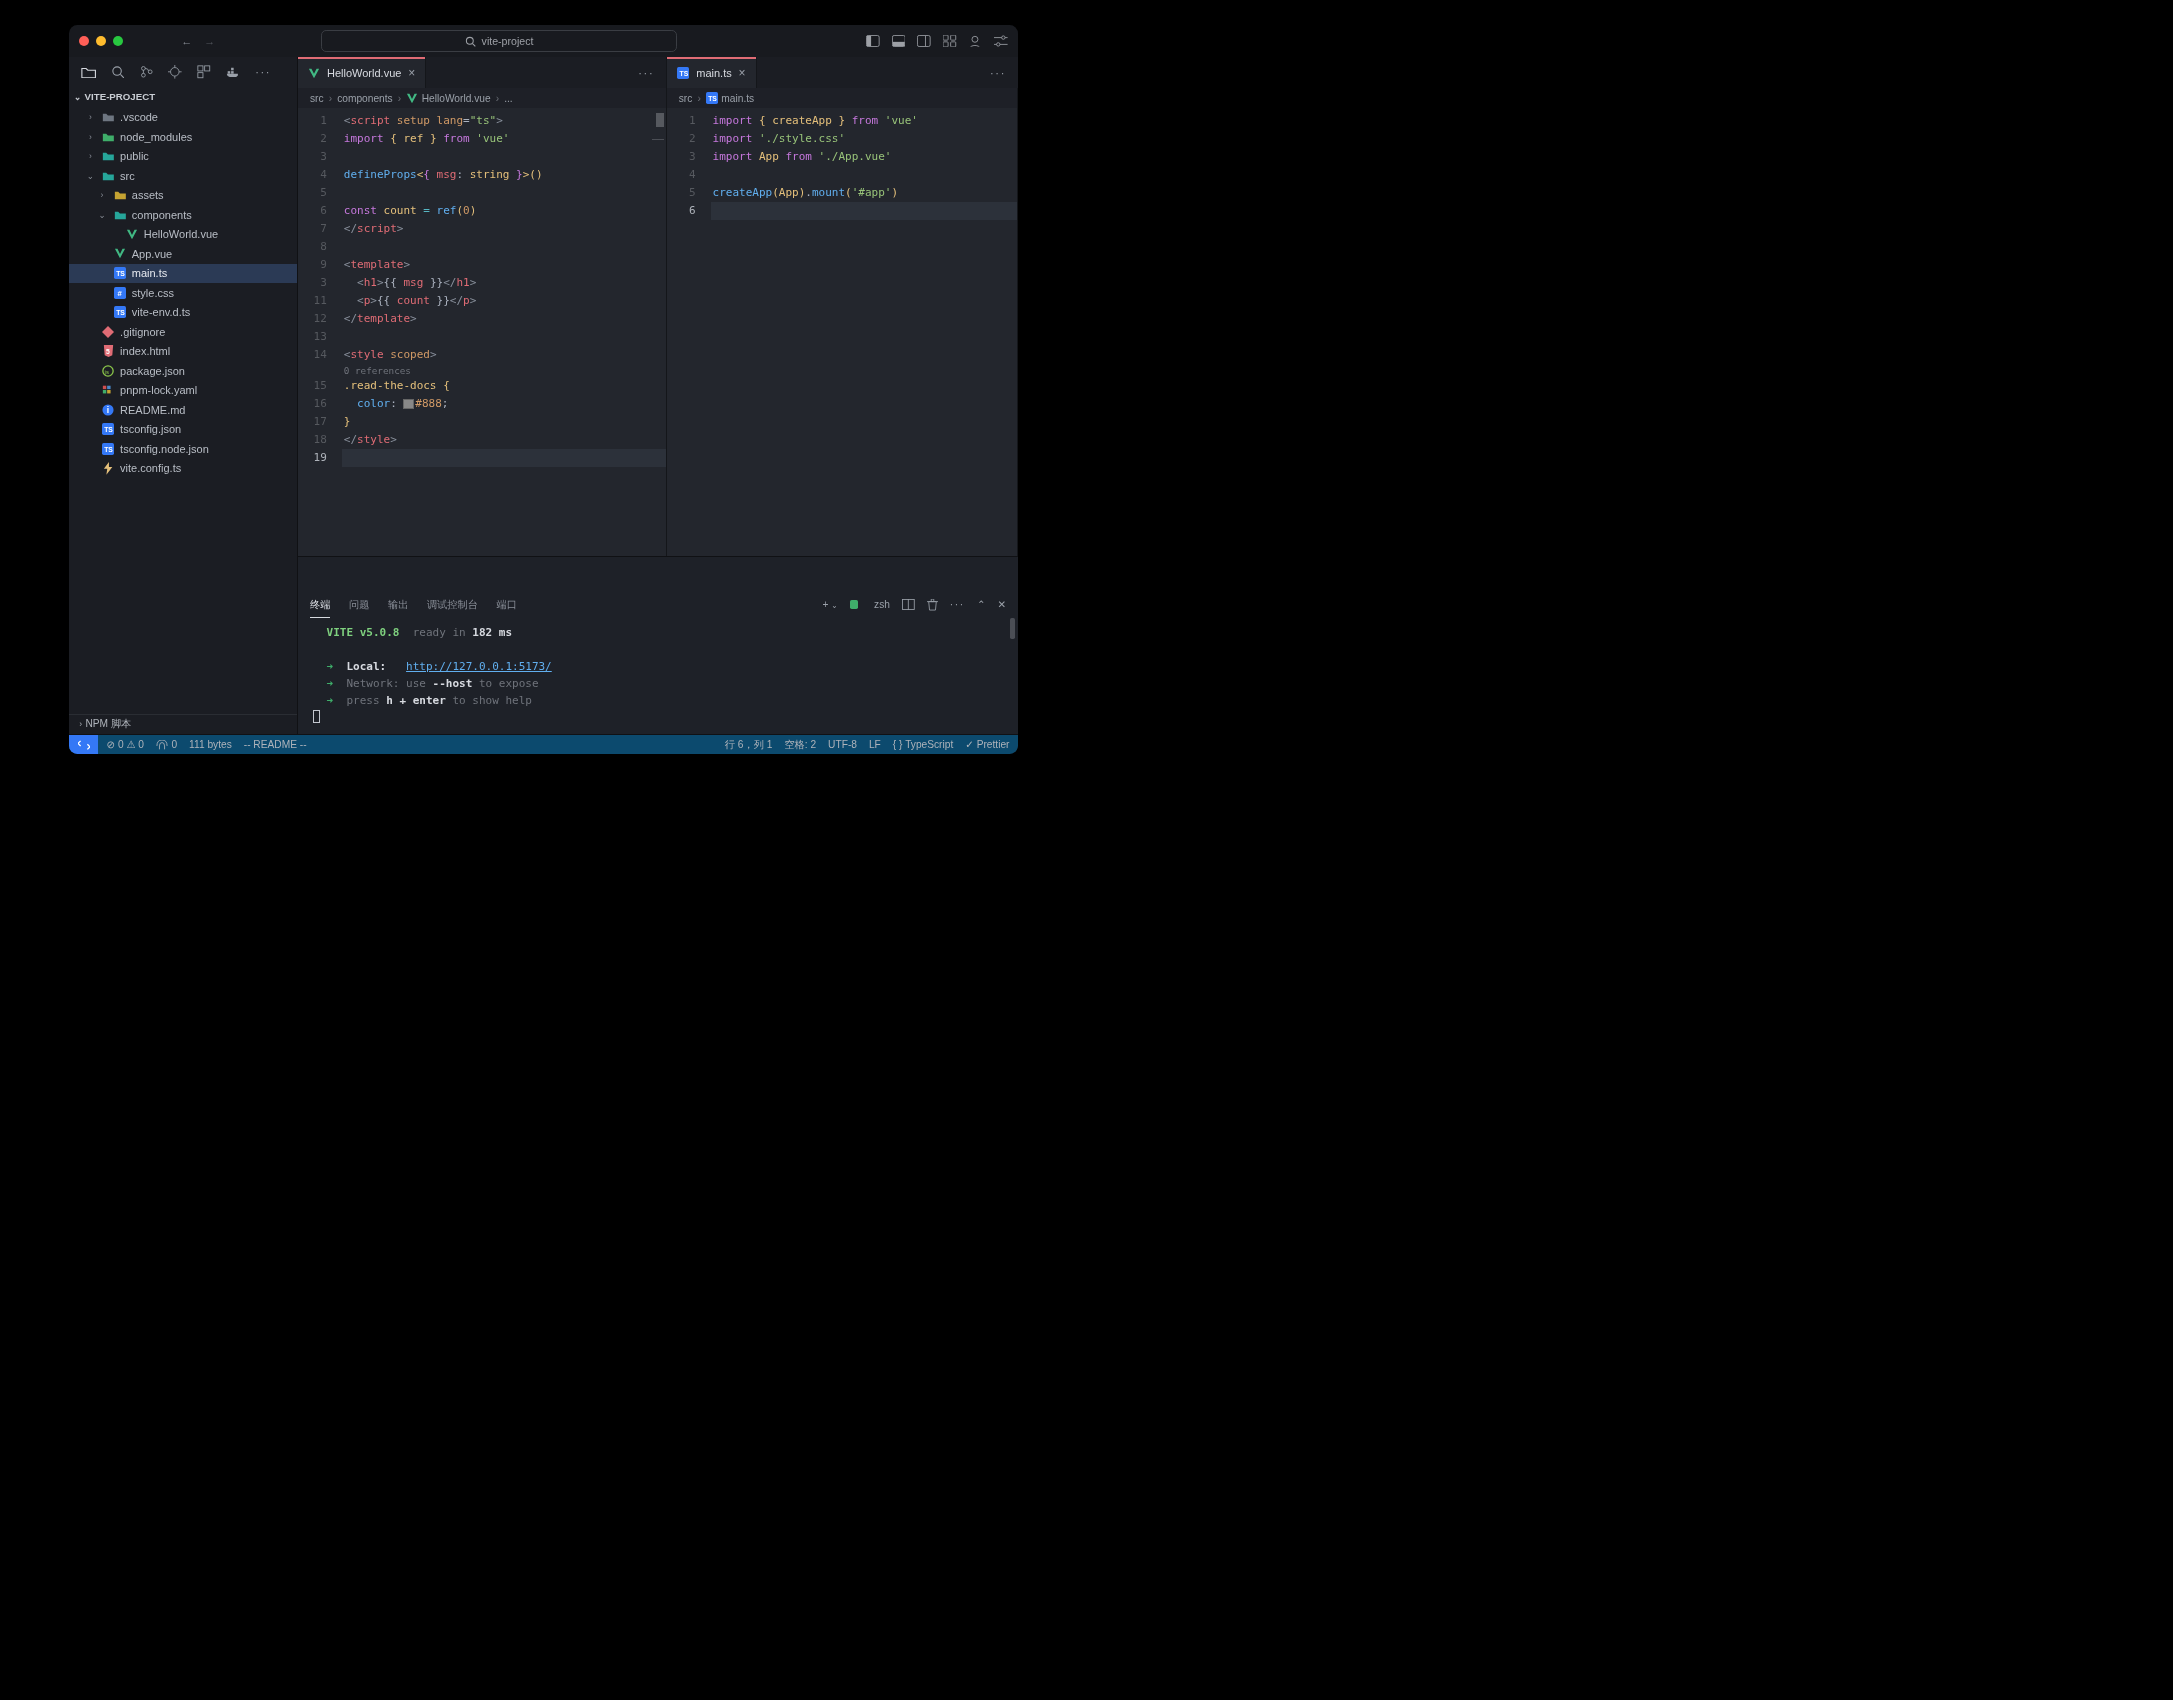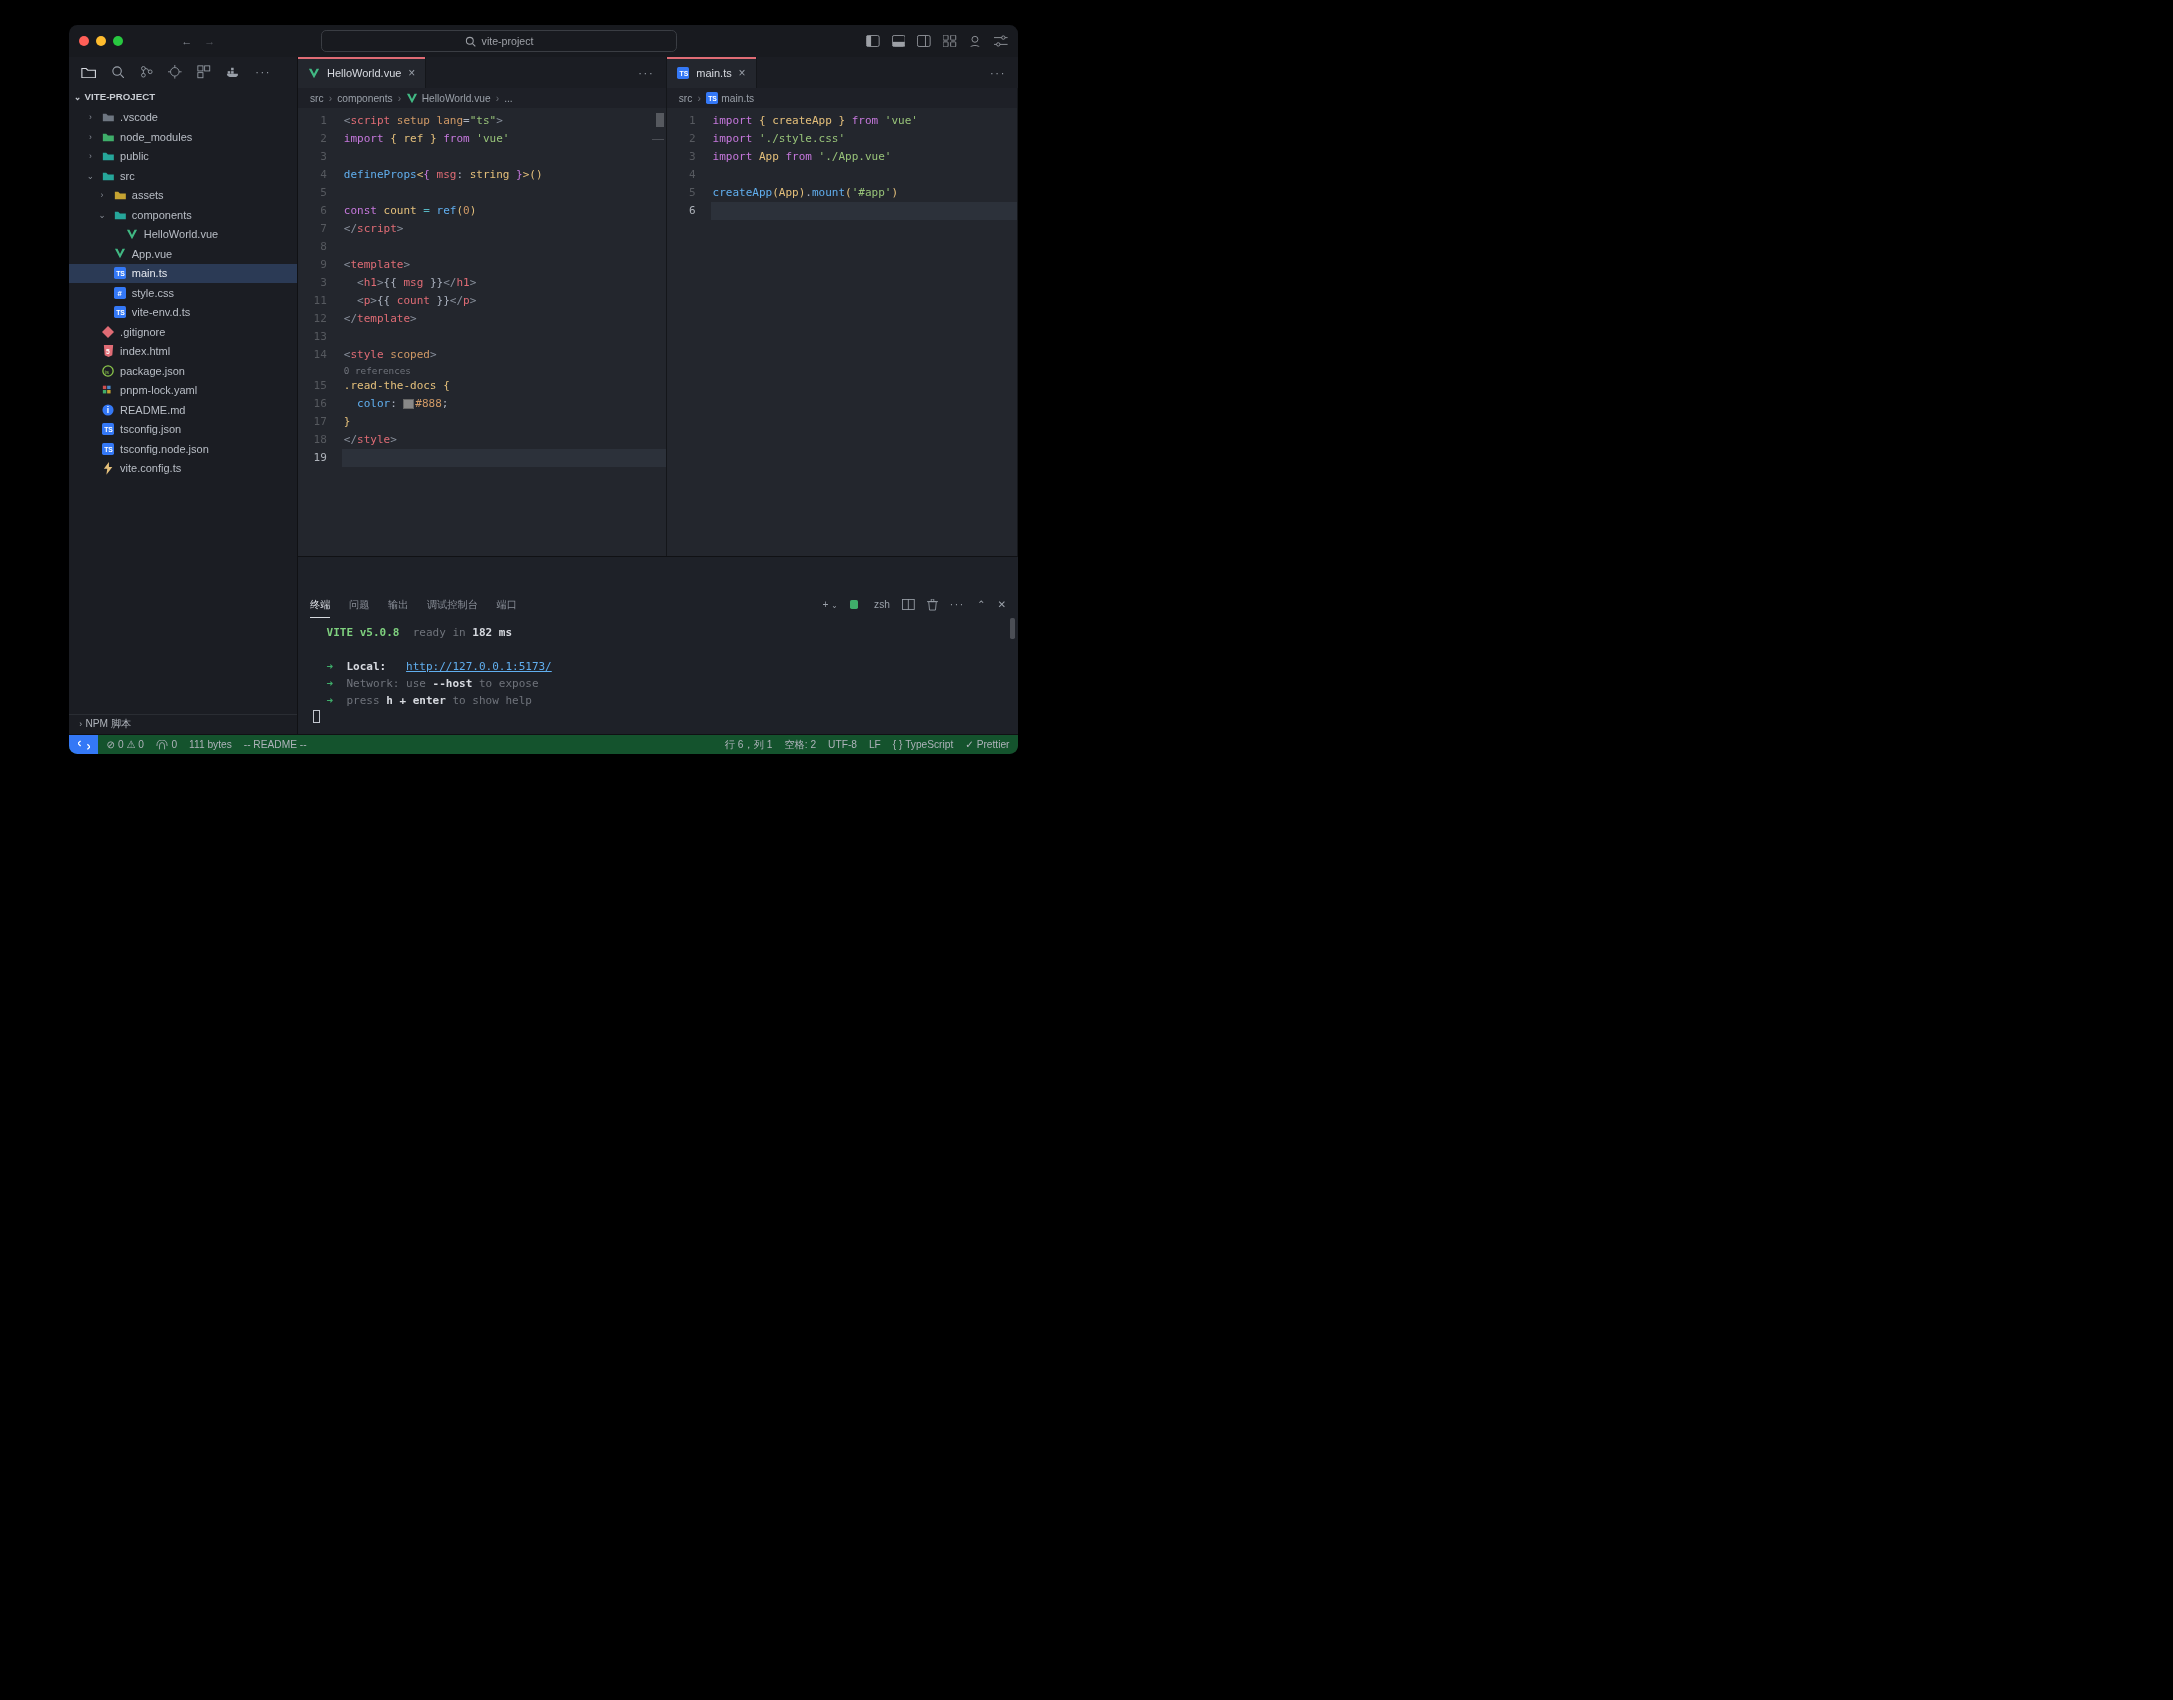--- a/index.html
+++ b/index.html
@@ -112,21 +112,21 @@
 .panel-tabs{ height:27px; display:flex; align-items:center; padding:0 12px; gap:18.6px; font-size:10.2px; color:#8a8f98;margin-top:37px;}
 .panel-tabs .ptab.active{ color:#d7dae0; border-bottom:0.8px solid #d7dae0; padding-bottom:5.1px; margin-bottom:-6px;}
 .panel-right{ margin-left:auto; display:flex; gap:12px; align-items:center; color:#9aa0a9;}
 .term{ flex:1; padding:8.5px 15.3px; font-family:"SF Mono","Menlo",monospace; font-size:11px; line-height:17px; color:#c3c7cf; position:relative;}
 .term .dim{color:#6f737b;} .term .bgrn{color:#7fd17f;font-weight:700;margin-top:48px;}
 .term .url{color:#61afef; text-decoration:underline;} .term .arrow{color:#3fae6a;}
 .term .wht{color:#d7dae0;font-weight:600;margin-top:8px;} .term .cursor{display:inline-block;width:6.8px;height:13.6px;border:1.3px solid #c3c7cf;vertical-align:-2.5px;}
 .term-scroll{position:absolute; right:3.4px; top:3.4px; width:4.2px; height:20.3px; background:#4b4e55; border-radius:1.7px;}
 
 .statusbar{
-  height:20.3px; background:#14532d; border-top:0.8px solid #101114;
+  height:20.3px; background:#0c4a6e; border-top:0.8px solid #101114;
   display:flex; align-items:center; font-size:10.2px; color:#aeb3ba;
 }
 .sb-remote{ width:29px; height:20.3px; background:#3478f6; display:flex;align-items:center;justify-content:center; color:#fff;}
 .sb-group{ display:flex; align-items:center; gap:12px; padding:0 8.5px;}
 .sb-right{ margin-left:auto;}
 
 svg{display:block;}
 </style>
 </head>
 <body>

